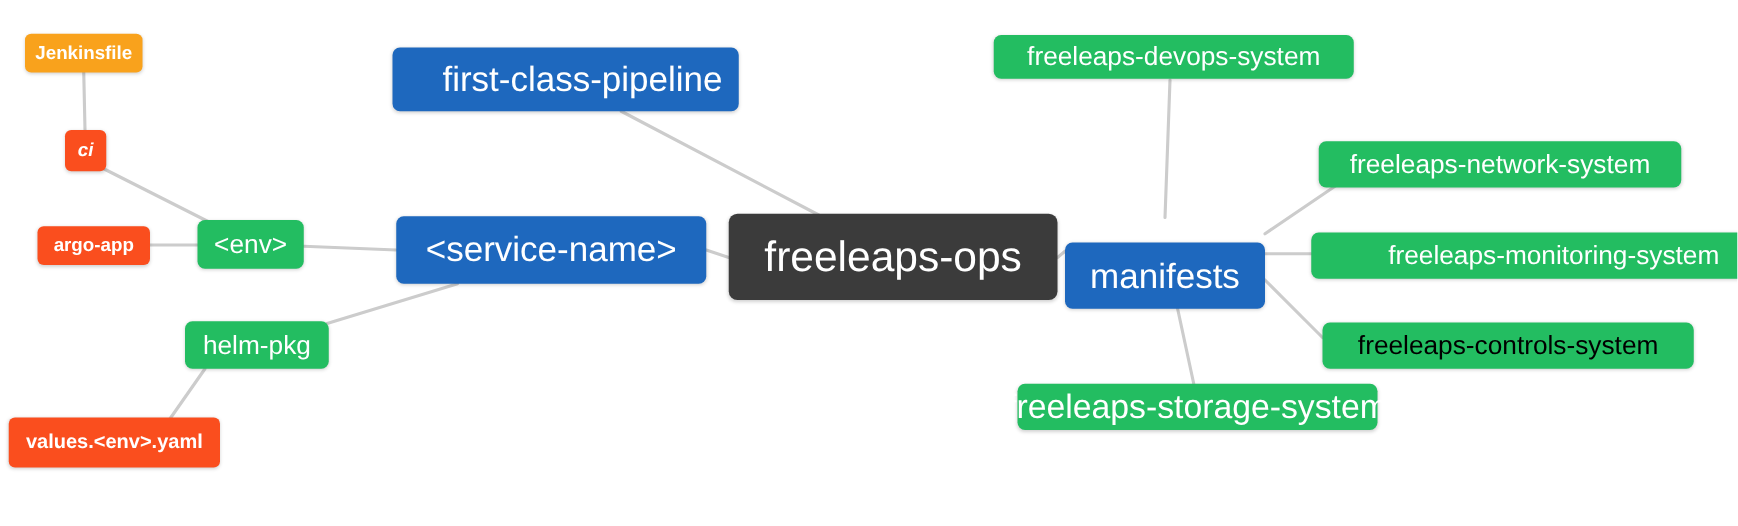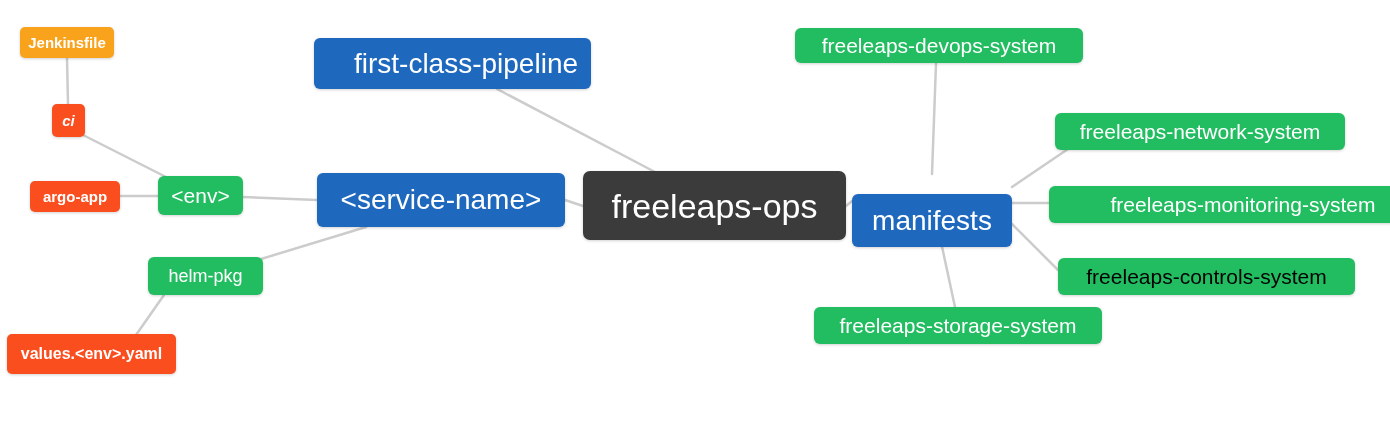--- a/index.html
+++ b/index.html
@@ -77,21 +77,21 @@
   </div>
 
   <div class="node small" style="left: 30px; top: 181px; width: 90px; height: 31px; font-size: 15px; background: rgb(250, 78, 30); color: rgb(255, 255, 255);">
     <span>argo-app</span>
   </div>
 
   <div class="node" style="left: 158px; top: 176px; width: 85px; height: 39px; font-size: 21px; background: rgb(35, 189, 97); color: rgb(255, 255, 255);">
     <span>&lt;env&gt;</span>
   </div>
 
-  <div class="node" style="left: 148px; top: 257px; width: 115px; height: 38px; font-size: 18px; background: rgb(35, 189, 97); color: rgb(255, 255, 255);">
+  <div class="node" style="left: 148px; top: 257px; width: 115px; height: 38px; font-size: 21px; background: rgb(35, 189, 97); color: rgb(255, 255, 255);">
     <span>helm-pkg</span>
   </div>
 
   <div class="node small" style="left: 7px; top: 334px; width: 169px; height: 40px; font-size: 16px; background: rgb(250, 78, 30); color: rgb(255, 255, 255);">
     <span>values.&lt;env&gt;.yaml</span>
   </div>
 
   <div class="node" style="left: 314px; top: 38px; width: 277px; height: 51px; font-size: 28px; background: rgb(30, 104, 190); color: rgb(255, 255, 255); padding-left: 27px;">
     <span>first-class-pipeline</span>
   </div>
@@ -117,17 +117,17 @@
   </div>
 
   <div class="node" style="left: 1049px; top: 186px; width: 376px; height: 37px; font-size: 21px; background: rgb(35, 189, 97); color: rgb(255, 255, 255); padding-left: 12px;">
     <span>freeleaps-monitoring-system</span>
   </div>
 
   <div class="node" style="left: 1058px; top: 258px; width: 297px; height: 37px; font-size: 21px; background: rgb(35, 189, 97); color: #000000;">
     <span>freeleaps-controls-system</span>
   </div>
 
-  <div class="node" style="left: 814px; top: 307px; width: 288px; height: 37px; font-size: 21px; background: rgb(35, 189, 97); color: rgb(255, 255, 255);">
+  <div class="node" style="left: 814px; top: 307px; width: 288px; height: 37px; font-size: 27px; background: rgb(35, 189, 97); color: rgb(255, 255, 255);">
     <span>freeleaps-storage-system</span>
   </div>
 
 </div>
 
 </body></html>

